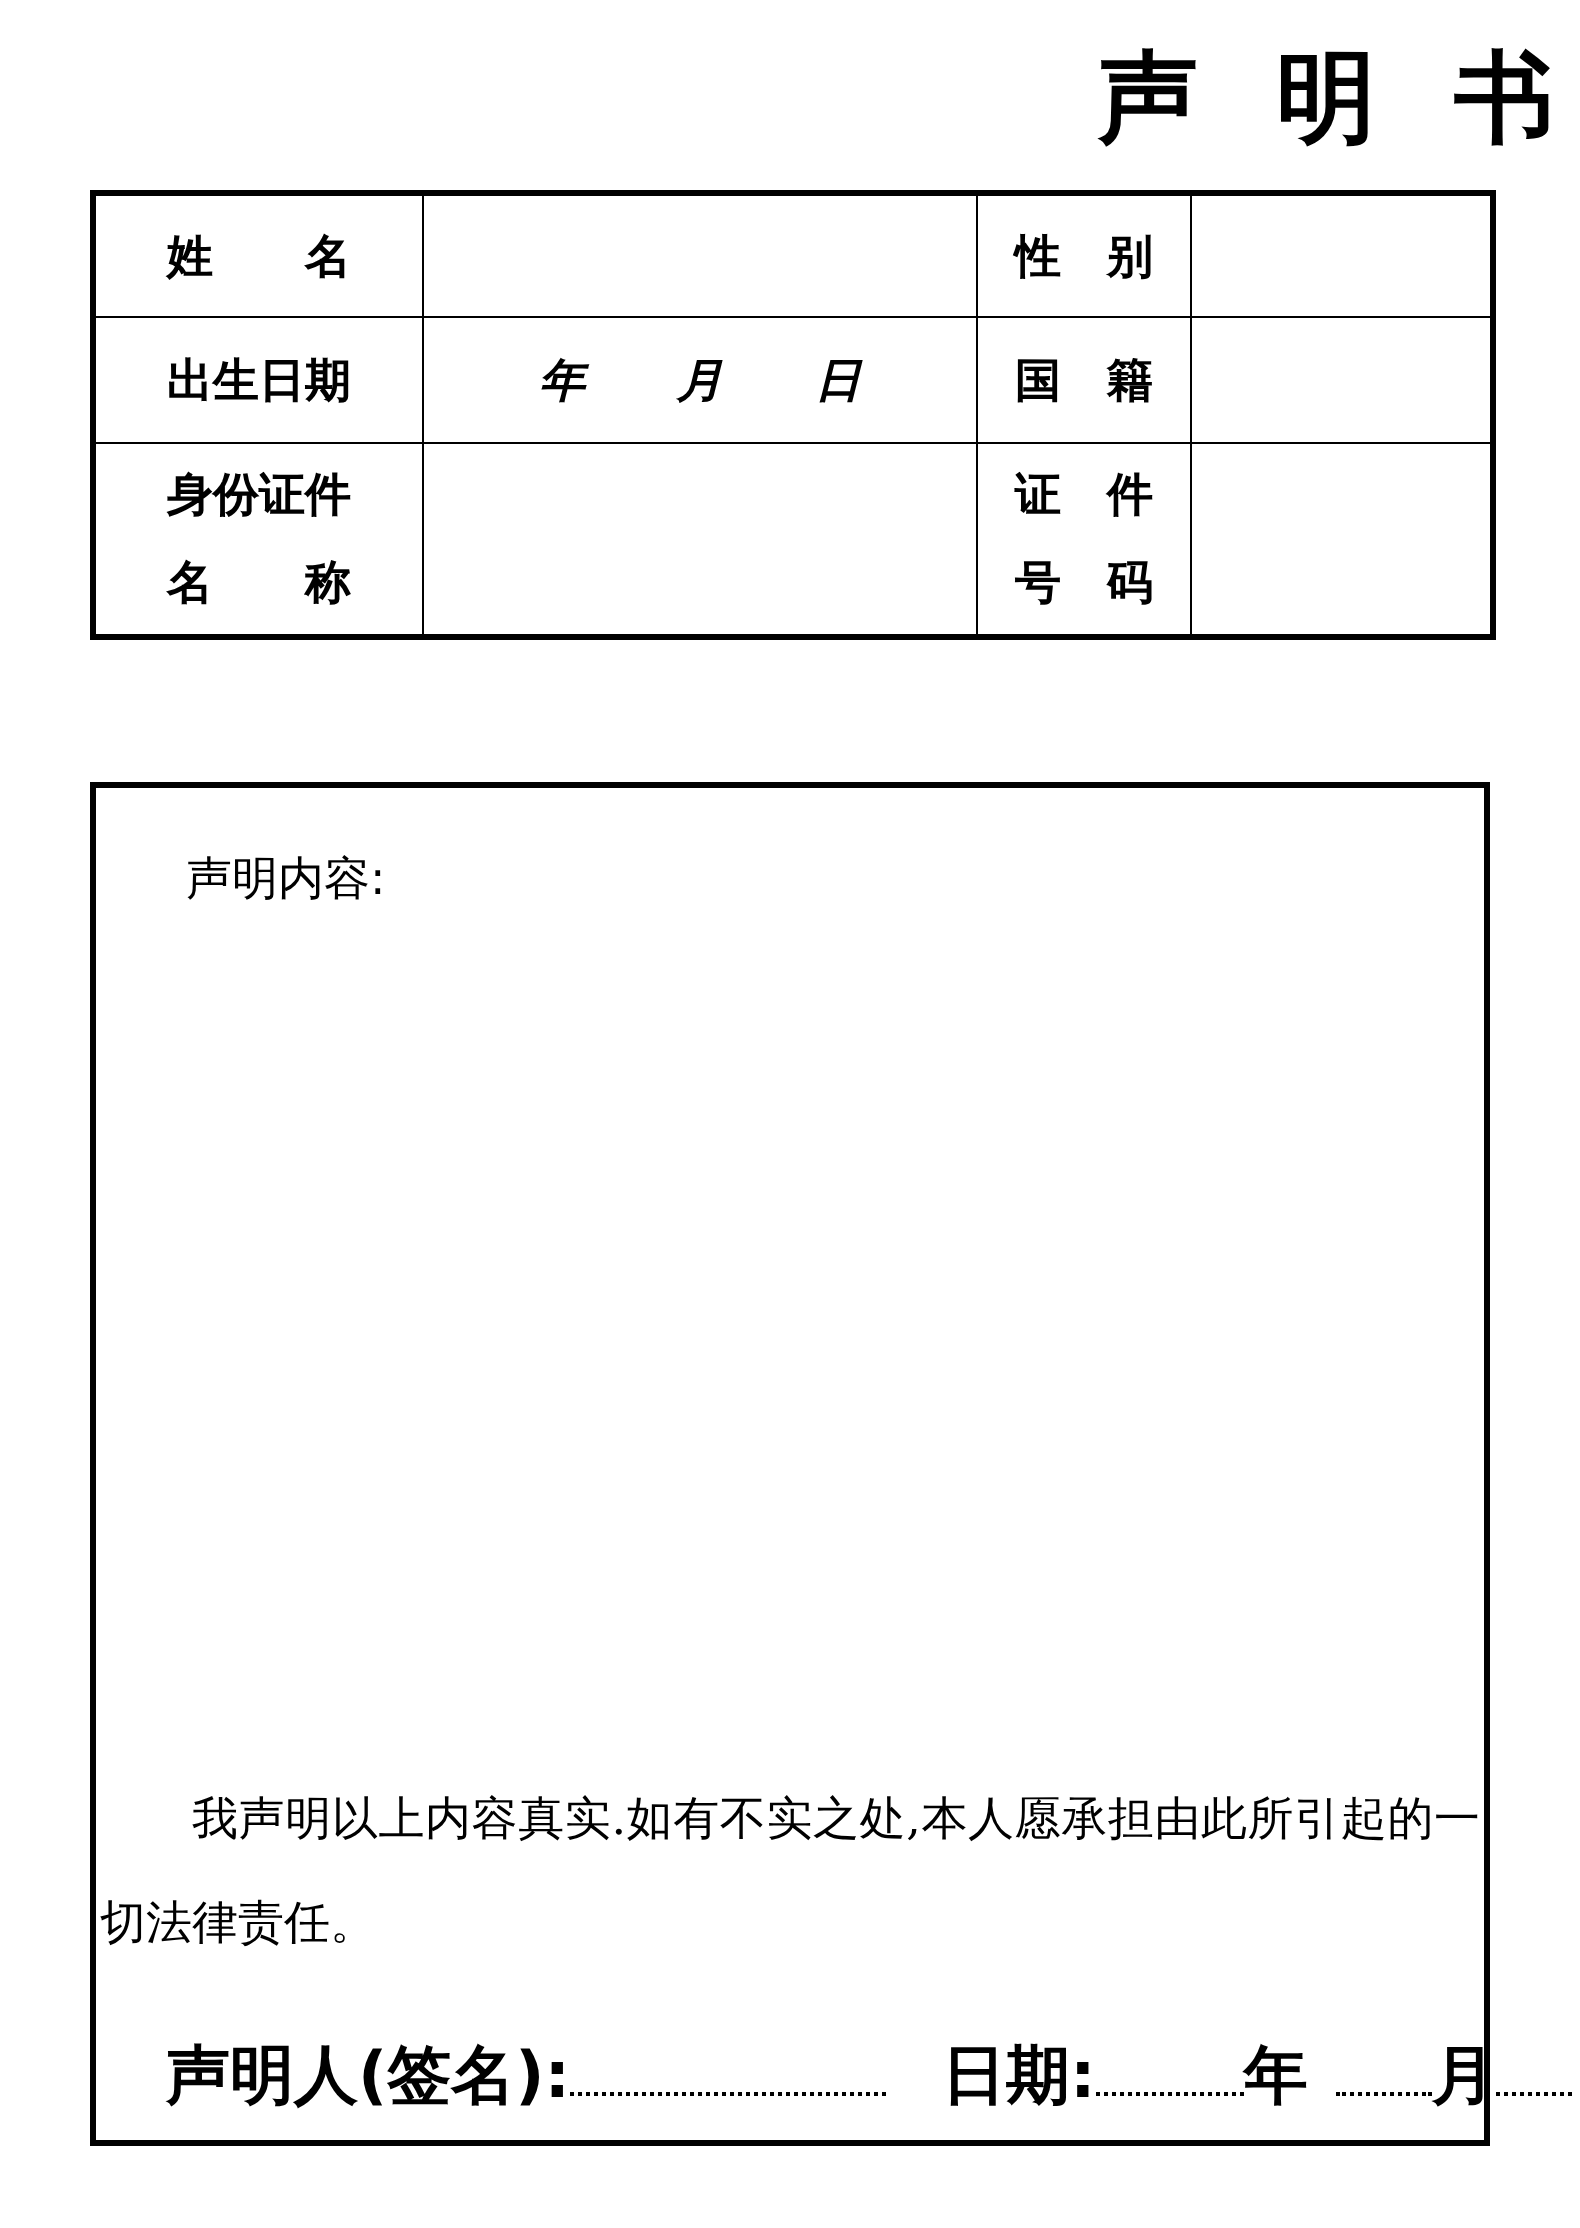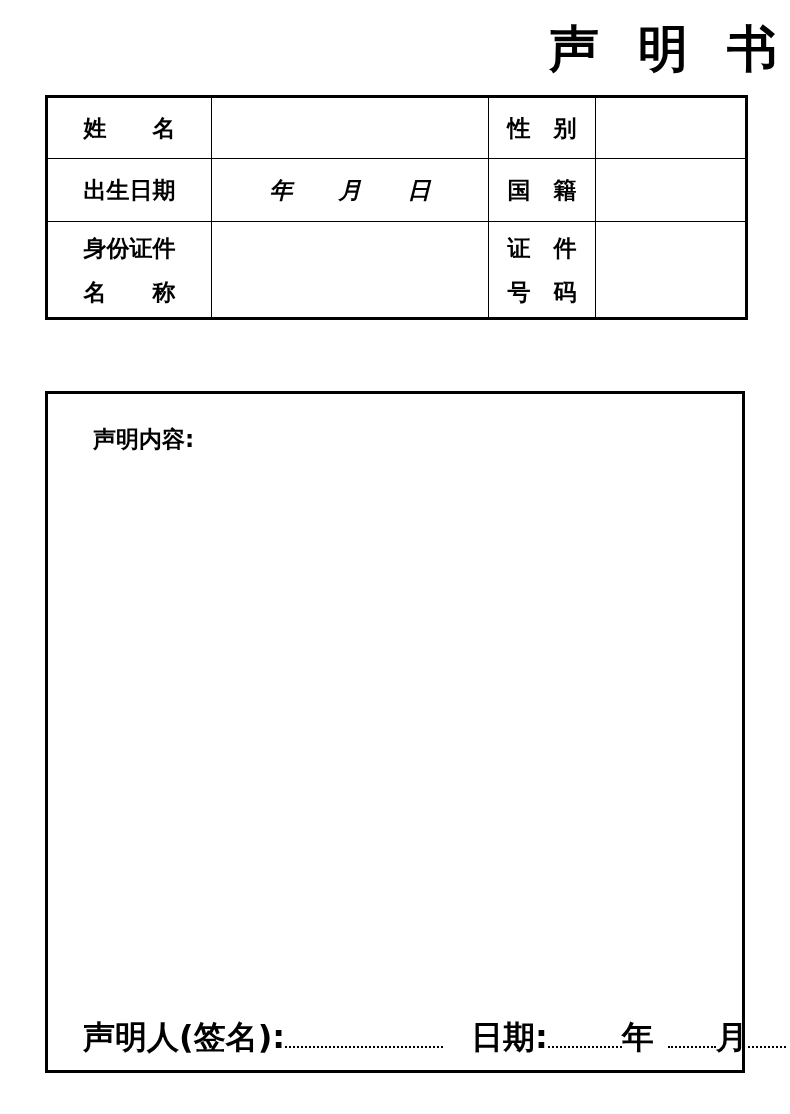--- a/index.html
+++ b/index.html
@@ -51,21 +51,21 @@
   
   .decl-box{
     position:absolute;left:45px;top:391px;
     width:700px;height:682px;
     border:3px solid #000;
     box-sizing:border-box;
     background:#fff;
   }
   .decl-heading{
     position:absolute;top:30px;left:45px;
-    font-size:23px;font-weight:bold;
+    font-size:23px;font-weight:normal;
   }
   .decl-statement{
     position:absolute;top:490px;left:2px;right:2px;
     font-family:"DejaVu Serif","Liberation Serif",serif;
     font-size:23px;line-height:52px;
     text-indent:2em;
     text-align:justify;
     margin:0;
   }
   .sig-row{
@@ -118,18 +118,19 @@
         <span>号　码</span>
       </td>
       <td class="c4 value-cell"></td>
     </tr>
   </tbody>
     </table>
 
   <div class="decl-box">
     <div class="decl-heading">声明内容:</div>
     <div style="position:absolute;top:70px;left:2px;right:2px;height:400px;"></div>
+    <p class="decl-statement">我声明以上内容真实.如有不实之处,本人愿承担由此所引起的一切法律责任。</p>
     <div class="sig-row">
       <span>声明人(签名):</span><span class="dotline dl-sign"></span><span class="gap-before-date"></span><span>日期:</span><span class="dotline dl-year"></span><span>年</span><span class="dotline dl-month"></span><span>月</span><span class="dotline dl-day"></span><span>日</span>
     </div>
   </div>
 
 </div>
 
 </body></html>

